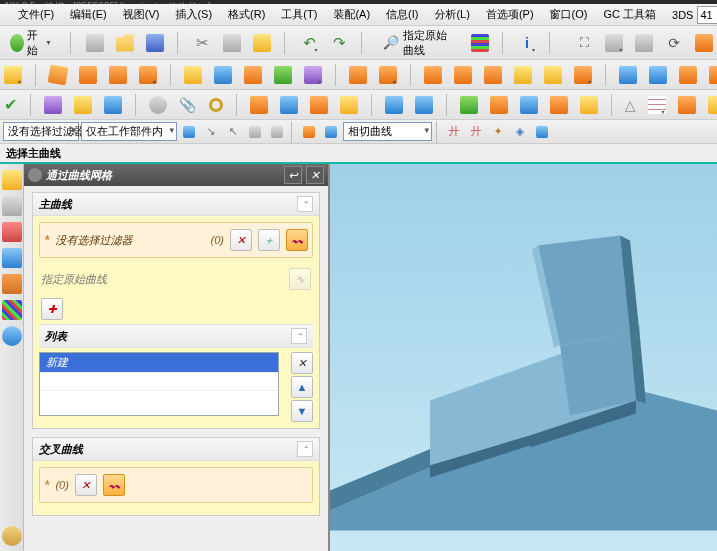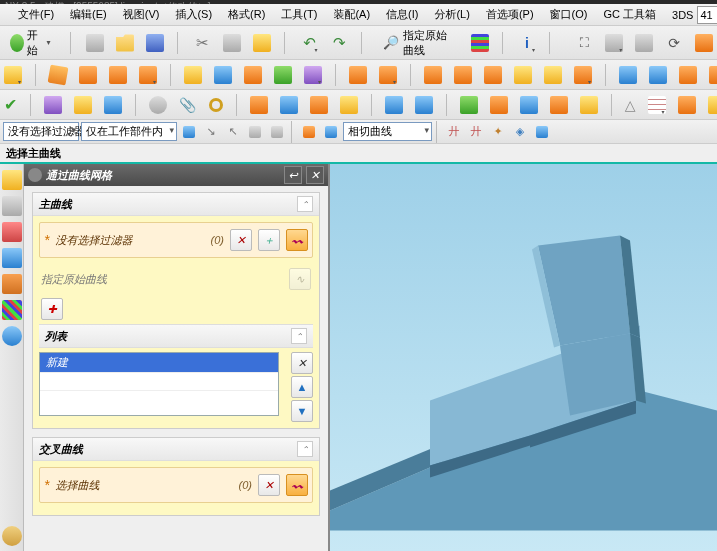--- a/index.html
+++ b/index.html
@@ -491,21 +491,20 @@
       </div>
 
       <div class="section">
         <div class="section-head">
           <span style="font-weight:bold">交叉曲线</span>
           <div class="chev">⌃</div>
         </div>
         <div class="section-body">
           <div class="select-row">
             <span class="ast">*</span>
-            <span class="sr-text">选择曲线</span>
             <span class="sr-count">(0)</span>
             <div class="sr-btn">
                 <span style="color:#a00">✕</span>
               </div>
             <div class="sr-btn hl">
                 <span style="color:#a05">〰</span>
               </div>
           </div>
         </div>
       </div>

